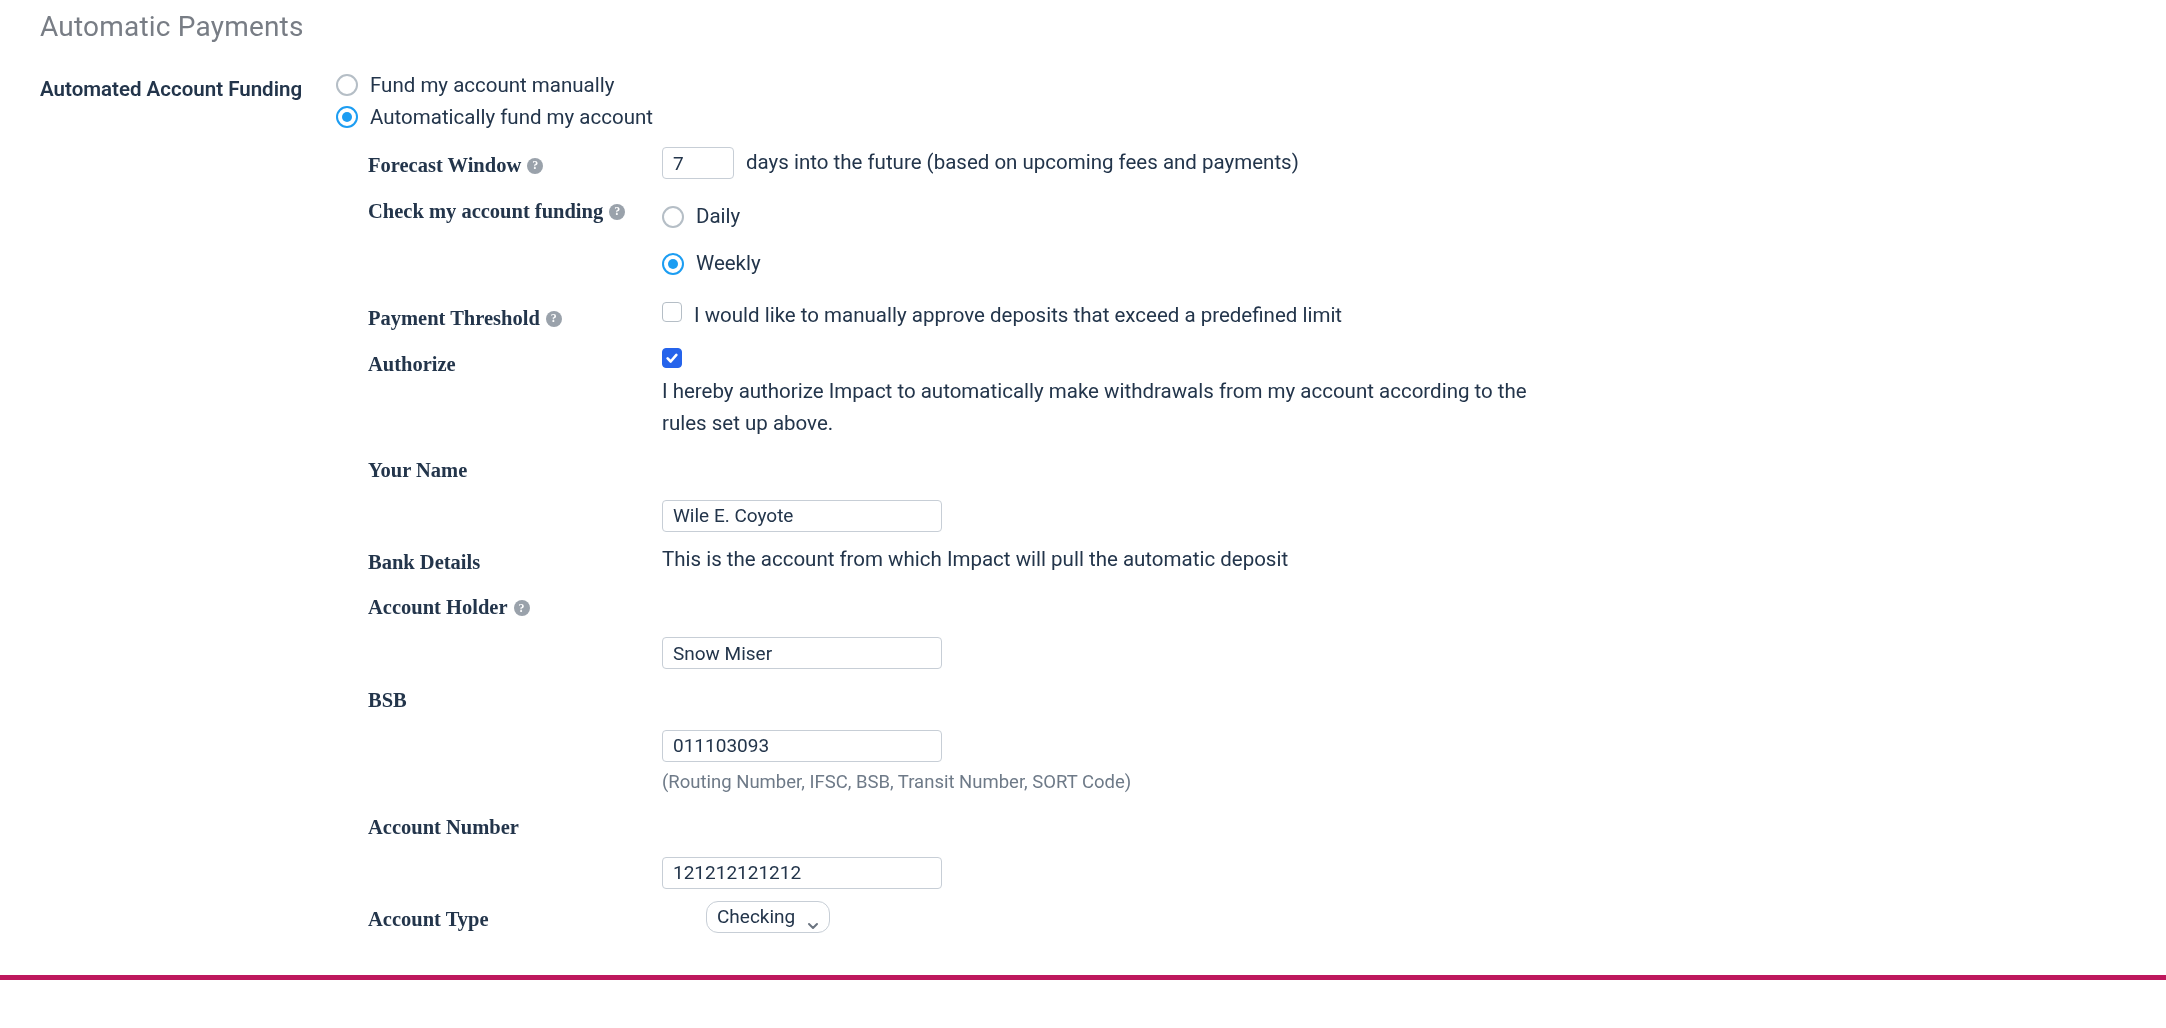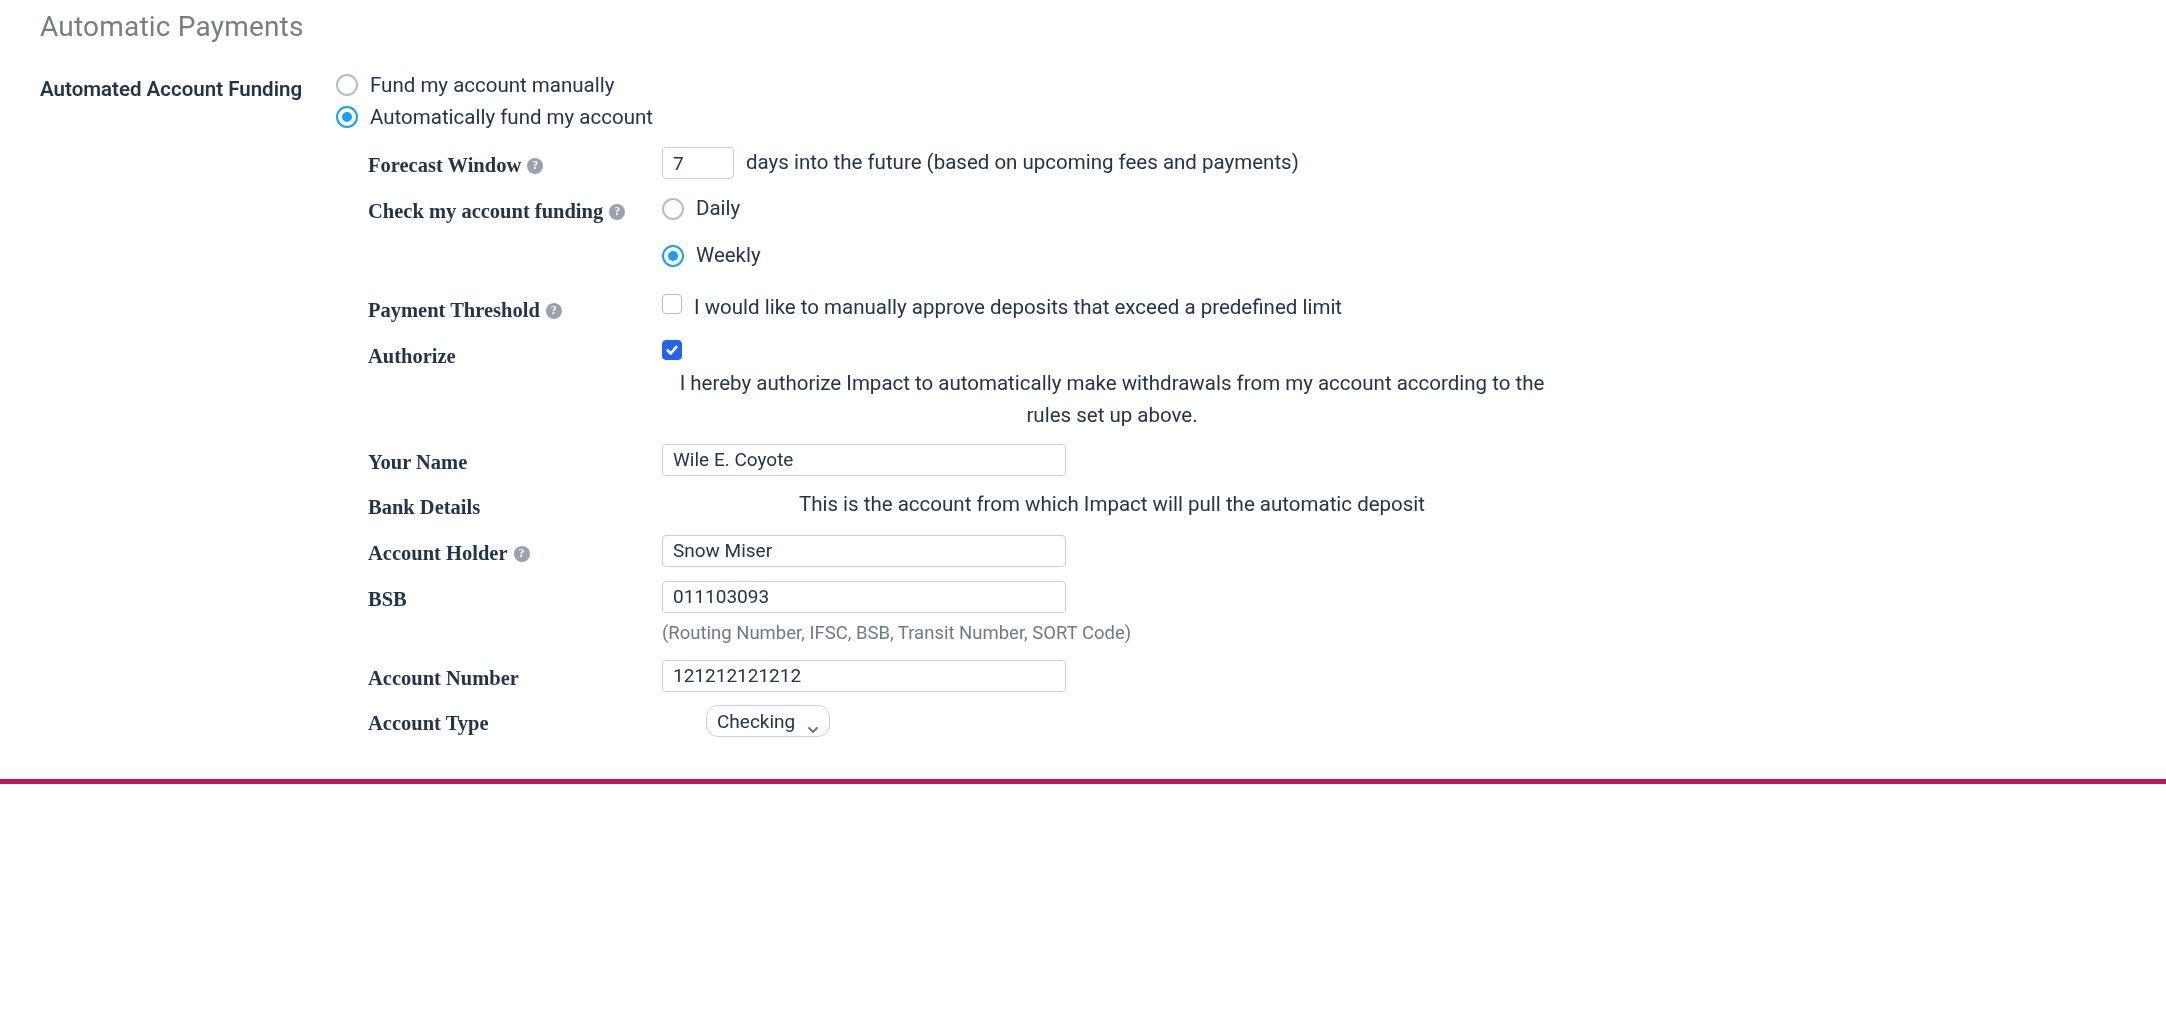--- a/index.html
+++ b/index.html
@@ -113,41 +113,41 @@
     height:32px;
     padding:2px 10px;
     font-size:19px;
     color:var(--text);
     border:1px solid var(--input-border);
     border-radius:4px;
     box-sizing:border-box;
     font-family:inherit;
   }
   input.text-input.short{width:72px;}
-  input.text-input.wide{width:404px;}
+  input.text-input.wide{width:280px;margin-top:48px;}
   .inline-row{display:flex;align-items:center;gap:12px;flex-wrap:wrap;}
-  .radio-stack{display:flex;flex-direction:column;gap:8px;}
+  .radio-stack{display:flex;flex-direction:column;gap:8px;margin-top:8px;}
   .checkbox{
     width:20px;height:20px;border:1.5px solid var(--radio-border);
     border-radius:4px;display:inline-flex;align-items:center;justify-content:center;
     box-sizing:border-box;cursor:pointer;margin-top:2px;flex-shrink:0;
   }
   .checkbox.checked{
     background:var(--checkbox-blue);
     border-color:var(--checkbox-blue);
   }
   .checkbox.checked svg{width:14px;height:14px;}
   .checkbox.checked svg path{stroke:#fff;stroke-width:3;fill:none;stroke-linecap:round;stroke-linejoin:round;}
   .check-row{display:flex;align-items:flex-start;gap:12px;}
   .hint{
     color:var(--muted);
     font-size:18.5px;
     margin-top:6px;
   }
-  .desc-text{color:var(--text);text-align:center;}
+  .desc-text{color:var(--text);}
   .select-wrap{
     position:relative;display:inline-flex;align-items:center;
     border:1px solid var(--select-border);border-radius:12px;
     height:32px;padding:0 34px 0 10px;
     font-size:19px;color:var(--text);cursor:pointer;
     min-width:120px;box-sizing:border-box;
   }
   .chevron-down-icon{
     position:absolute;right:10px;top:50%;transform:translateY(-50%);
     width:12px;height:12px;

